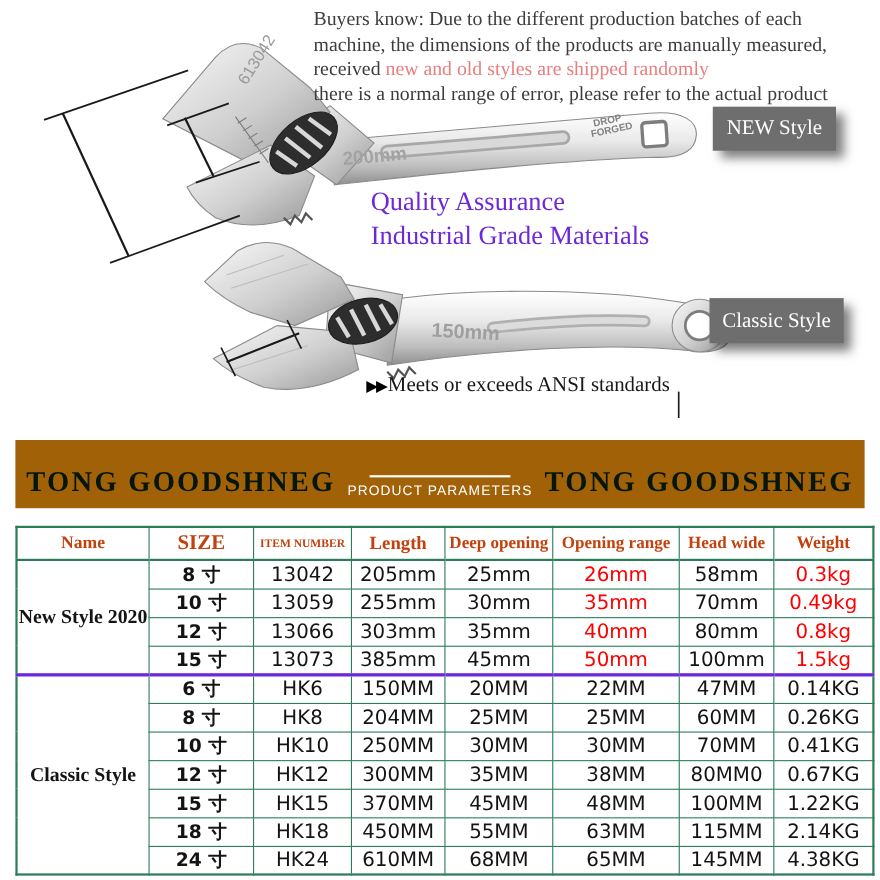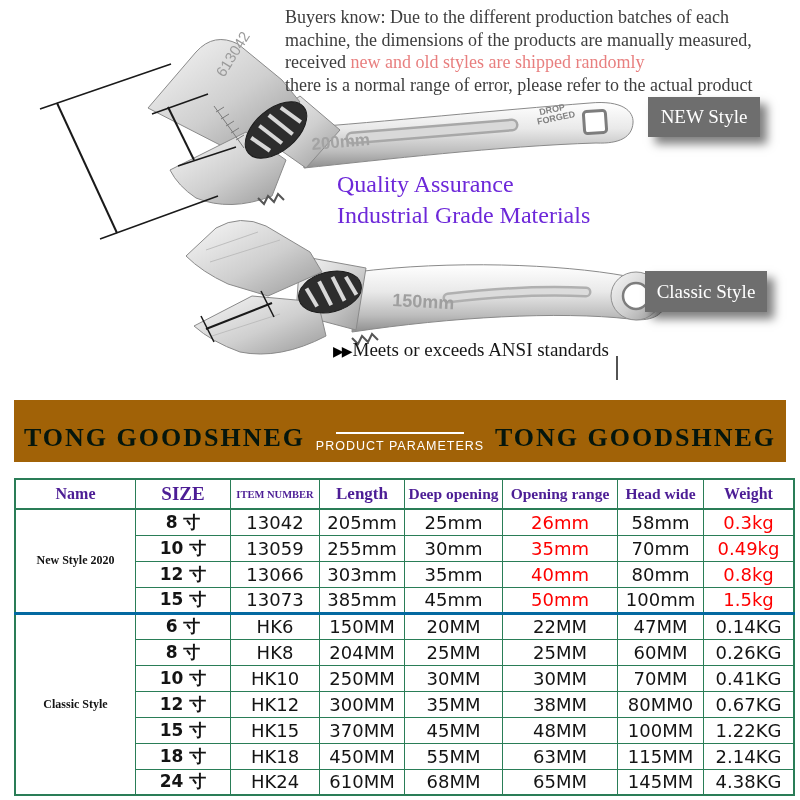--- a/index.html
+++ b/index.html
@@ -36,30 +36,30 @@
   .banner-mid{width:170px;display:flex;flex-direction:column;align-items:center;padding-top:22px;}
   .banner-mid .line{width:128px;height:2px;background:#ffffff;margin-bottom:5px;}
   .banner-mid .sub{color:#ffffff;font-family:"Liberation Sans",sans-serif;font-size:12.5px;letter-spacing:1px;white-space:nowrap;}
 
   
   .spec-wrap{left:14px;top:478px;width:772px;z-index:2;}
   table{border-collapse:collapse;table-layout:fixed;width:772px;border:2px solid #2a7d57;}
   th,td{border:1px solid #2a7d57;text-align:center;vertical-align:middle;padding:0;overflow:hidden;white-space:nowrap;}
   tr{height:26px;}
   tr.header-row{height:30px;}
-  th{font-family:"Liberation Serif",serif;font-size:16px;color:#4c1d95;}
+  th{font-family:"Liberation Serif",serif;font-size:16px;color:#c2410c;}
   th.h0{width:119px;}th.h1{width:94px;font-size:19px;}th.h2{width:88px;font-size:10.5px;}
   th.h3{width:84px;font-size:17px;}th.h4{width:97px;font-size:15.5px;}
   th.h5{width:114px;font-size:15.5px;}th.h6{width:85px;font-size:15.5px;}th.h7{width:89px;}
   .header-row th{border-bottom:2px solid #2a7d57;}
   td{font-family:"DejaVu Sans","Liberation Sans",sans-serif;font-size:18px;color:#141414;}
-  td.name-cell{font-family:"Liberation Serif",serif;font-weight:bold;font-size:12px;}
+  td.name-cell{font-family:"Liberation Serif",serif;font-weight:bold;font-size:18px;}
   td.size-cell{font-size:17px;font-weight:bold;}
   td.red{color:#fe0000;}
-  tr.section-start td{border-top:3px solid #0369a1;}
+  tr.section-start td{border-top:3px solid #6d28d9;}
 </style>
 </head>
 <body>
 
 <svg id="wrench-art" class="abs" viewBox="0 0 800 400" xmlns="http://www.w3.org/2000/svg">
   <defs>
     <linearGradient id="mA" x1="0" y1="0" x2="0" y2="1">
       <stop offset="0" stop-color="#ffffff"></stop>
         <stop offset="0.4" stop-color="#e9e9e9"></stop>
       <stop offset="0.75" stop-color="#bdbdbd"></stop>

